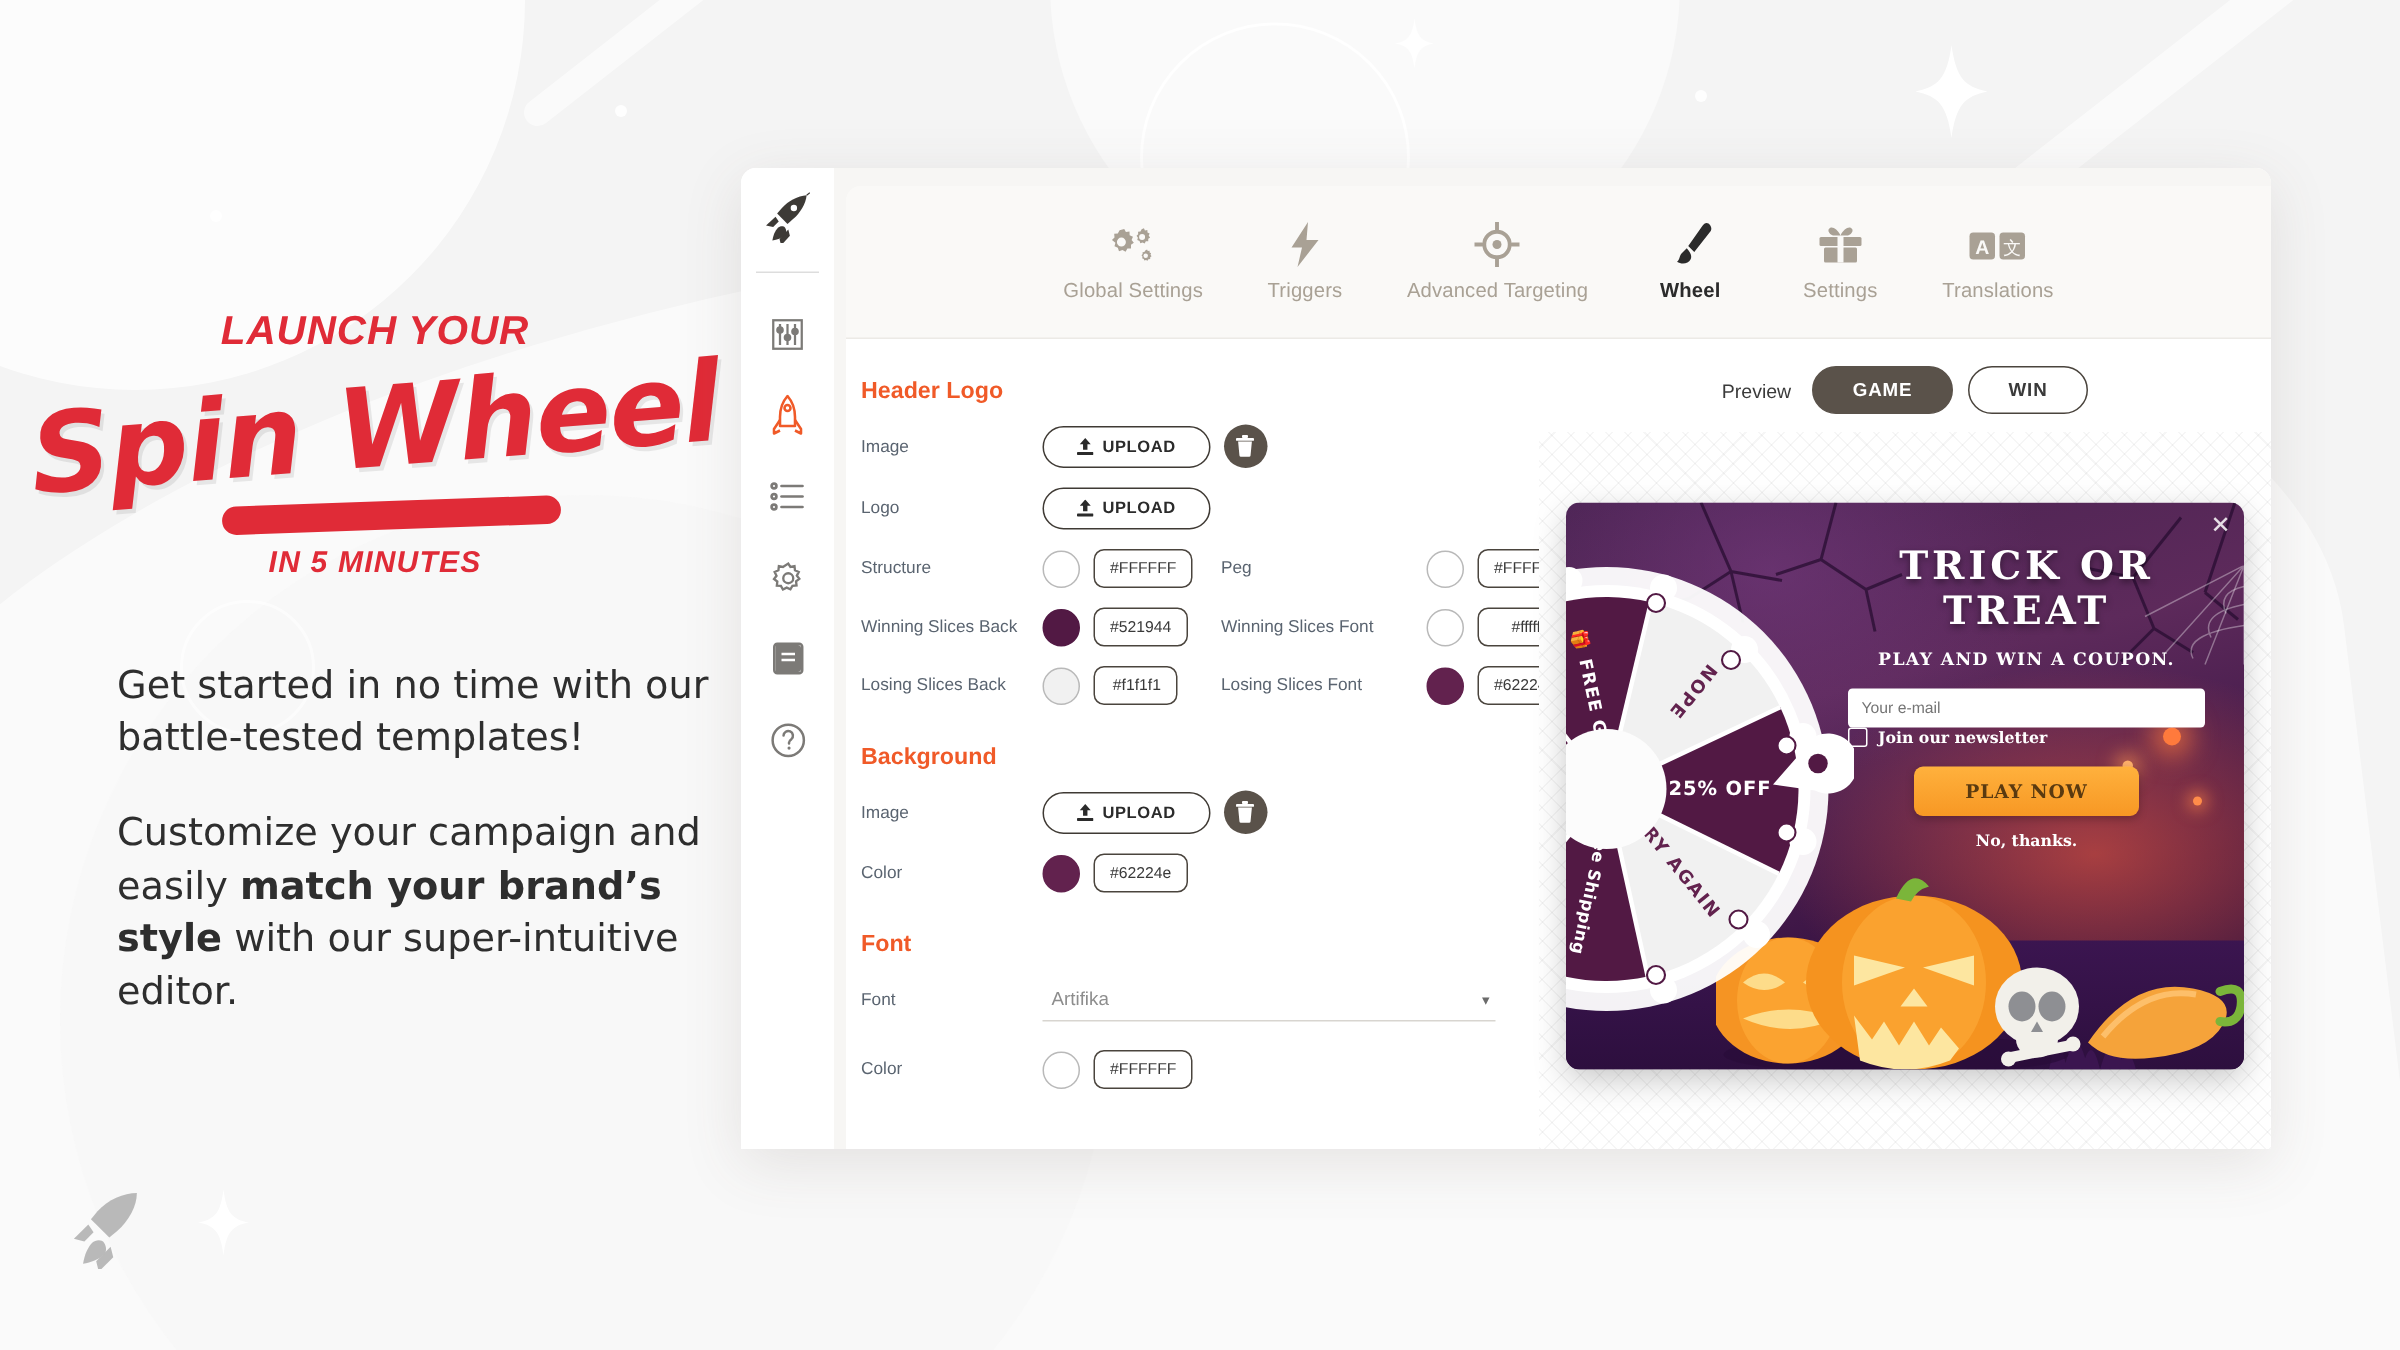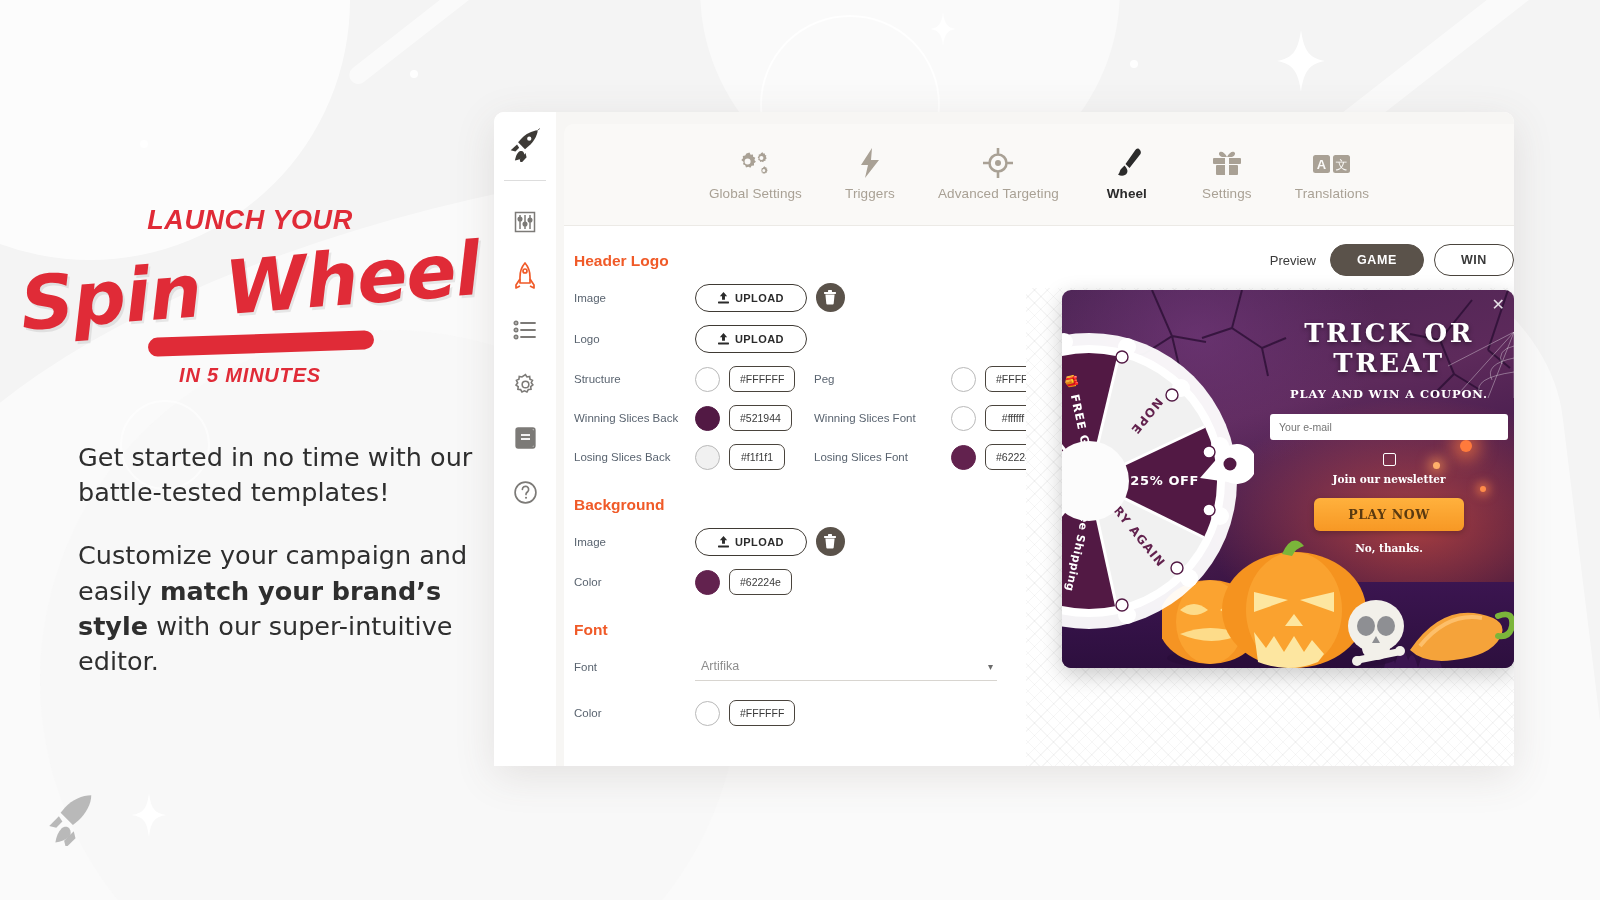--- a/index.html
+++ b/index.html
@@ -135,22 +135,23 @@
   .nav-icon { height: 30px; display: flex; align-items: flex-end; }
 
   
   .main-split { flex: 1; display: flex; min-height: 0; background: #fff; }
   .form-pane {
     width: 462px; flex: 0 0 462px; background: #fff;
     padding: 26px 0 0 10px; overflow: hidden;
   }
   .preview-pane {
     flex: 1; background: #fff; position: relative;
-    display: flex; flex-direction: column; align-items: flex-end;
+    display: flex; flex-direction: column; align-items: center;
     padding-top: 18px;
+    gap: 45px;
   }
 
   
   .section-title {
     color: #f05a28; font-size: 15.5px; font-weight: bold;
     margin-left: 0;
   }
   .field-row {
     display: flex; align-items: center; gap: 9px;
     margin-top: 13px;
@@ -172,21 +173,21 @@
     cursor: pointer;
   }
   .swatch {
     width: 25px; height: 25px; border-radius: 50%;
     border: 1px solid #b9b9b9; cursor: pointer; flex: 0 0 auto;
   }
   .hexbox {
     border: 1.5px solid #4a443d; border-radius: 7px;
     background: #fff; color: #3a3a3a;
     font-size: 10.5px; padding: 6px 10px; min-width: 56px;
-    text-align: center; cursor: text;
+    text-align: right; cursor: text;
   }
   .two-col { display: flex; }
   .col-left { width: 240px; flex: 0 0 240px; }
   .col-right { flex: 1; }
   .col-right .field-label { width: 128px; }
   .select-wrap {
     position: relative; width: 302px;
   }
   .select-font {
     width: 100%; border: none; border-bottom: 1px solid #d8d5d0;
@@ -238,44 +239,43 @@
   }
   .branch {
     position: absolute; stroke: #2a0f33; fill: none; opacity: .9;
   }
   .ground {
     position: absolute; left: 0; right: 0; bottom: 0; height: 86px;
     background: linear-gradient(180deg, #3b1550 0%, #2d0f3e 100%);
   }
 
   .popup-right {
-    position: absolute; left: 208px; top: 28px; width: 238px;
+    position: absolute; left: 188px; top: 28px; width: 238px;
     text-align: center; z-index: 6;
   }
   .tot-title {
     font-family: "DejaVu Serif", serif;
     color: #ffffff; font-size: 26px; font-weight: bold;
     letter-spacing: 2.5px;
     text-shadow: 0 2px 5px rgba(0,0,0,.45);
   }
   .tot-sub {
     margin-top: 9px; color: #fff; font-size: 11.5px; font-weight: bold;
     letter-spacing: .9px; font-family: "DejaVu Serif", serif;
   }
   .email-input {
     margin-top: 13px; width: 100%; height: 26px;
     background: #fff; border: none; border-radius: 3px;
     padding: 0 9px; font-size: 10.5px; color: #9a9a9a;
     font-family: "Liberation Sans", sans-serif;
   }
   .newsletter {
-    margin-top: 13px; display: flex; align-items: center; gap: 7px;
+    display: flex; align-items: center; gap: 7px;
     color: #fff; font-size: 10.5px; font-weight: bold;
     font-family: "DejaVu Serif", serif;
-    flex-direction: column;
   }
   .nl-box {
     width: 13px; height: 13px; border: 1.5px solid #fff; border-radius: 2px;
     background: transparent; cursor: pointer; flex: 0 0 auto;
   }
   .play-now {
     margin-top: 13px; display: inline-block;
     background: linear-gradient(180deg,#ffb13d,#f79824);
     color: #5a3a10; font-size: 12.5px; font-weight: bold;
     letter-spacing: .6px; padding: 9px 34px; border-radius: 6px;

